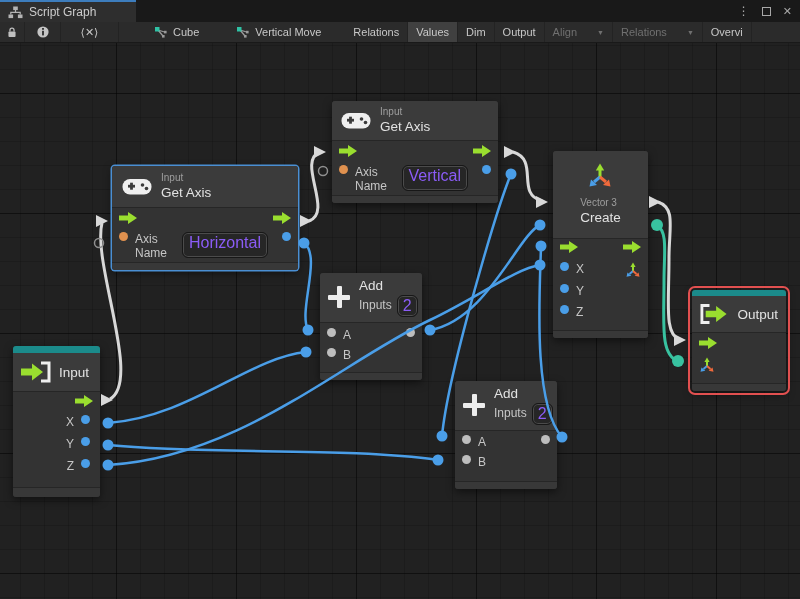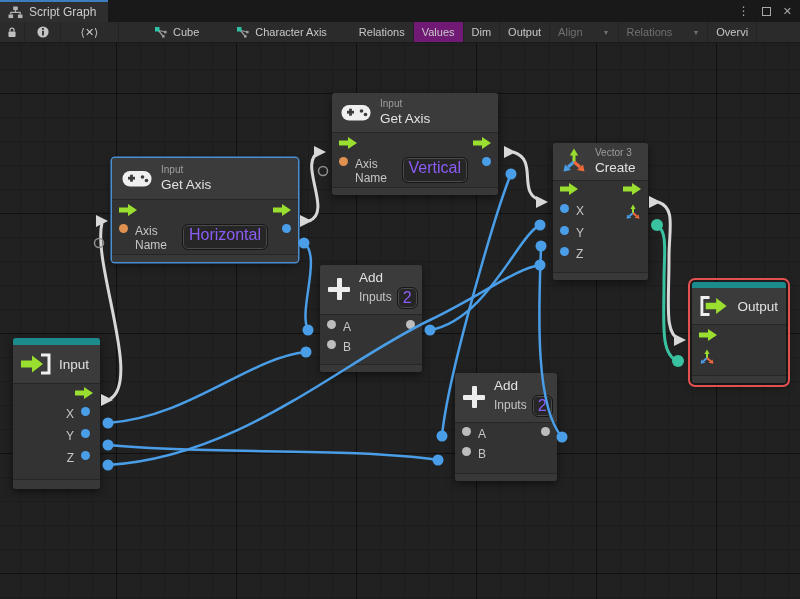--- a/index.html
+++ b/index.html
@@ -3,36 +3,36 @@
 <meta charset="utf-8">
 <style>
   * { margin:0; padding:0; box-sizing:border-box; }
   html,body { width:800px; height:599px; overflow:hidden; background:#191919;
     font-family:"Liberation Sans","DejaVu Sans",sans-serif; }
   .app { position:relative; width:800px; height:599px; }
 
   
   .tabbar { position:absolute; left:0; top:0; width:800px; height:22px;
     background:#191919; display:flex; align-items:stretch; }
-  .tab { width:108px; background:#2e2e2e; border-top:2px solid #3d7dbd;
+  .tab { width:136px; background:#2e2e2e; border-top:2px solid #3d7dbd;
     display:flex; align-items:center; gap:6px; padding:0 8px; }
   .tab-label { color:#cccccc; font-size:12px; white-space:nowrap; }
   .win-controls { margin-left:auto; display:flex; align-items:center; gap:12px;
     padding-right:8px; color:#a8a8a8; }
   .menu-glyph { font-size:12px; }
   .max-box { width:9px; height:9px; border:1.5px solid #a8a8a8; display:inline-block; }
   .close-glyph { font-size:11px; }
 
   
   .toolbar { position:absolute; left:0; top:22px; width:800px; height:21px;
     background:#2b2b2b; border-bottom:1px solid #191919; display:flex;
     align-items:center; color:#c8c8c8; font-size:11px; overflow:hidden; }
   .tb-btn { height:21px; display:flex; align-items:center; justify-content:center;
     padding:0 8px; border-right:1px solid #232323; }
-  .tb-btn.active { background:#701a75; }
+  .tb-btn.active { background:#404040; }
   .tb-btn.disabled { color:#707070;gap:16px; }
   .tb-gap { width:26px; }
   .tb-graph { display:flex; align-items:center; gap:5px; padding:0 10px; }
   .zoom-wrap { display:flex; align-items:center; gap:8px; padding:0 8px; }
   .slider-track { position:relative; width:88px; height:2px; background:#8a8a8a; }
   .slider-handle { position:absolute; right:-2px; top:-4px; width:10px; height:10px;
     border-radius:50%; background:#9d9d9d; }
   .caret { font-size:7px; margin-left:4px; }
 
   
@@ -42,21 +42,21 @@
       linear-gradient(rgba(0,0,0,.42) 1px, transparent 1px),
       linear-gradient(90deg, rgba(0,0,0,.42) 1px, transparent 1px),
       linear-gradient(rgba(0,0,0,.14) 1px, transparent 1px),
       linear-gradient(90deg, rgba(0,0,0,.14) 1px, transparent 1px);
     background-size:120px 120px,120px 120px,24px 24px,24px 24px;
     background-position:0 50px,116px 0,0 2px,20px 0; }
   .wires { position:absolute; left:0; top:0; width:800px; height:556px; z-index:3; pointer-events:none; }
 
   
   .node { position:absolute; background:#333333; border-radius:3px; z-index:2;
-    box-shadow:0 3px 9px rgba(0,0,0,.5); color:#c8c8c8; }
+    box-shadow:0 3px 9px rgba(0,0,0,.5); color:#c8c8c8;margin-top:8px; }
   .node.selected { box-shadow:0 0 0 1.5px #4a8fd3, 0 3px 9px rgba(0,0,0,.5); }
   .node.flagged  { outline:2px solid #e25050; outline-offset:2px; }
   .node-header { background:#3b3b3b; border-bottom:1px solid #262626;
     border-radius:3px 3px 0 0; display:flex; align-items:center; gap:9px; padding:5px 9px; }
   .hdr-text { display:flex; flex-direction:column; line-height:1.25; }
   .hdr-cat { font-size:10px; color:#9e9e9e; }
   .hdr-title { font-size:13.5px; color:#e2e2e2; }
   .node-footer { height:8px; background:#383838; border-top:1px solid #262626;
     border-radius:0 0 3px 3px; margin-top:4px; }
   .row { display:flex; gap:7px; padding:0 7px; }
@@ -123,21 +123,21 @@
       <span>Cube</span>
     </div>
     <div class="tb-gap" style="width:18px"></div>
     <div class="tb-graph">
       <svg width="13" height="11" viewBox="0 0 13 11">
         <path d="M3 3 L9.5 5 M3 3 L8 9" stroke="#9a9a9a" stroke-width="1.3"></path>
         <rect x="0" y="0" width="4.5" height="4.5" fill="#2fc2a5"></rect>
         <rect x="9" y="3.8" width="2.6" height="2.6" fill="#9a9a9a"></rect>
         <rect x="7" y="8" width="2.6" height="2.6" fill="#9a9a9a"></rect>
       </svg>
-      <span>Character Axis</span>
+      <span>Vertical Move</span>
     </div>
     <div class="tb-gap" style="width:14px"></div>
     <div class="tb-btn">
       <span>Relations</span>
     </div>
     <div class="tb-btn active">
       <span>Values</span>
     </div>
     <div class="tb-btn">
       <span>Dim</span>
@@ -315,21 +315,21 @@
         <span class="dot gray"></span>
       </div>
       <div class="row" style="height:22px;">
         <span class="dot gray"></span>
         <span class="plabel">B</span>
       </div>
       <div class="node-footer"></div>
     </div>
 
     <div class="node" style="left:553px; top:100px; width:95px;">
-      <div class="node-header" style="padding:4px 8px; gap:7px;">
+      <div class="node-header" style="padding:12px 8px; gap:7px;flex-direction:column;">
         <svg width="27" height="27" viewBox="0 0 27 27">
           <path d="M13 14 V7" stroke="#9ade2f" stroke-width="3"></path>
             <polygon points="13,0.5 8.8,7.5 17.2,7.5" fill="#9ade2f"></polygon>
           <path d="M13 14 L7 19" stroke="#4a9ee8" stroke-width="3"></path>
             <polygon points="2.5,23.5 4,16.5 10,22" fill="#4a9ee8"></polygon>
           <path d="M13 14 L19 19" stroke="#f06a3c" stroke-width="3"></path>
             <polygon points="23.5,23.5 16,22 22,16.5" fill="#f06a3c"></polygon>
         </svg>
         <div class="hdr-text">
           <span class="hdr-cat">Vector 3</span>

